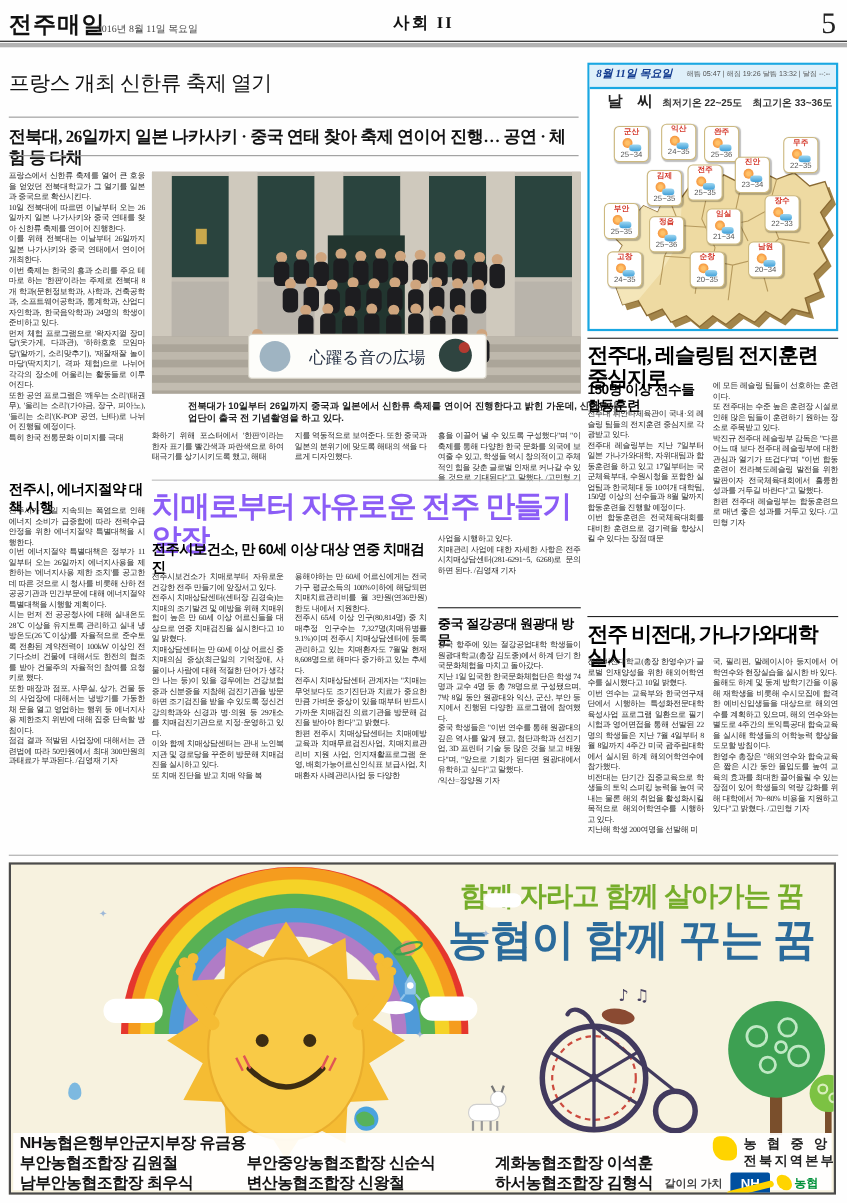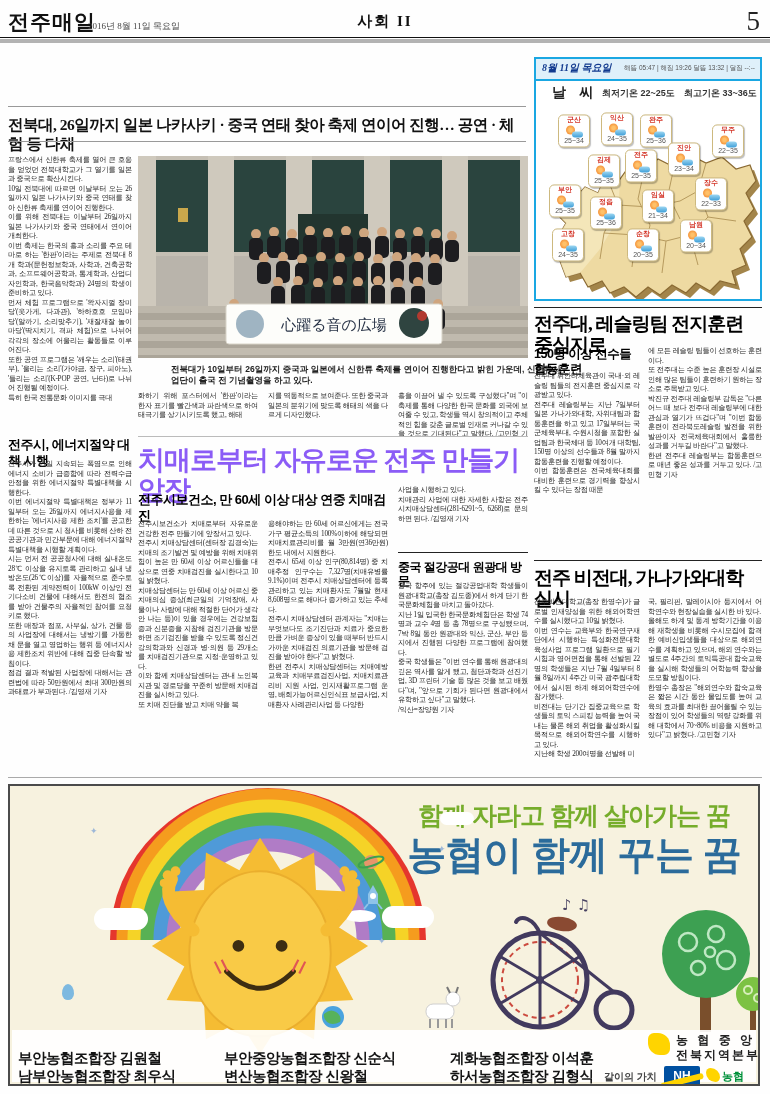--- a/index.html
+++ b/index.html
@@ -77,20 +77,21 @@
 
 <div id="page">
 
   <div class="abs logo" style="left:8px;top:12px;">전주매일</div>
   <div class="abs mdate" style="left:88px;top:22px;">2016년 8월 11일 목요일</div>
   <div class="abs section" style="left:0;top:14px;width:770px;text-align:center;">사회 II</div>
   <div class="abs pnum" style="right:10px;top:8px;">5</div>
   <div class="rule" style="left:0;top:37px;width:770px;background:#111;"></div>
   <div class="rule" style="left:0;top:39px;width:770px;height:4px;background:#b3b3b3;"></div>
 
+  <div class="abs kicker" style="left:8px;top:66px;">프랑스 개최 신한류 축제 열기</div>
   <div class="rule" style="left:8px;top:106px;width:518px;background:#999;"></div>
   <div class="abs subhead1" style="left:8px;top:115px;width:518px;">전북대, 26일까지 일본 나카사키 · 중국 연태 찾아 축제 연이어 진행… 공연 · 체험 등 다채</div>
   <div class="rule" style="left:8px;top:141px;width:518px;background:#999;"></div>
 
   <div class="col" style="left:8px;top:156px;width:124px;height:268px;">프랑스에서 신한류 축제를 열어 큰 호응을 얻었던 전북대학교가 그 열기를 일본과 중국으로 확산시킨다.
 10일 전북대에 따르면 이날부터 오는 26일까지 일본 나가사키와 중국 연태를 찾아 신한류 축제를 연이어 진행한다.
 이를 위해 전북대는 이날부터 26일까지 일본 나가사키와 중국 연태에서 연이어 개최한다.
 이번 축제는 한국의 흥과 소리를 주요 테마로 하는 '한판'이라는 주제로 전북대 8개 학과(문헌정보학과, 사학과, 건축공학과, 소프트웨어공학과, 통계학과, 산업디자인학과, 한국음악학과) 24명의 학생이 준비하고 있다.
 먼저 체험 프로그램으로 '왁자지껄 장미당'(옷가게, 다과관), '하하호호 모임마당'(알까기, 소리맞추기), '재잘재잘 놀이마당'(딱지치기, 격파 체험)으로 나뉘어 각각의 장소에 어울리는 활동들로 이루어진다.
 또한 공연 프로그램은 '깨우는 소리'(태권무), '울리는 소리'(가야금, 장구, 피아노), '들리는 소리'(K-POP 공연, 난타)로 나뉘어 진행될 예정이다.
@@ -471,20 +472,21 @@
 
       <rect x="540" y="108" width="6" height="24" fill="#7a4f2c"></rect>
       <circle cx="543" cy="96" r="17" fill="#7cc243"></circle>
       <g fill="none" stroke="#d8eebb" stroke-width="2">
           <circle cx="538" cy="92" r="4"></circle>
           <circle cx="548" cy="100" r="4"></circle>
         </g>
     </svg>
 
     <div id="namestrip">
+      <div class="nm" style="left:6px;top:2px;">NH농협은행부안군지부장 유금용</div>
       <div class="nm" style="left:6px;top:20px;">부안농협조합장 김원철</div>
       <div class="nm" style="left:212px;top:20px;">부안중앙농협조합장 신순식</div>
       <div class="nm" style="left:438px;top:20px;">계화농협조합장 이석훈</div>
       <div class="nm" style="left:6px;top:38px;">남부안농협조합장 최우식</div>
       <div class="nm" style="left:212px;top:38px;">변산농협조합장 신왕철</div>
       <div class="nm" style="left:438px;top:38px;">하서농협조합장 김형식</div>
 
       <div class="sprout" style="left:636px;top:3px;"></div>
       <div class="orgtxt" style="left:664px;top:3px;">농 협 중 앙 회</div>
       <div class="orgtxt" style="left:664px;top:18px;letter-spacing:2px;">전북지역본부</div>

